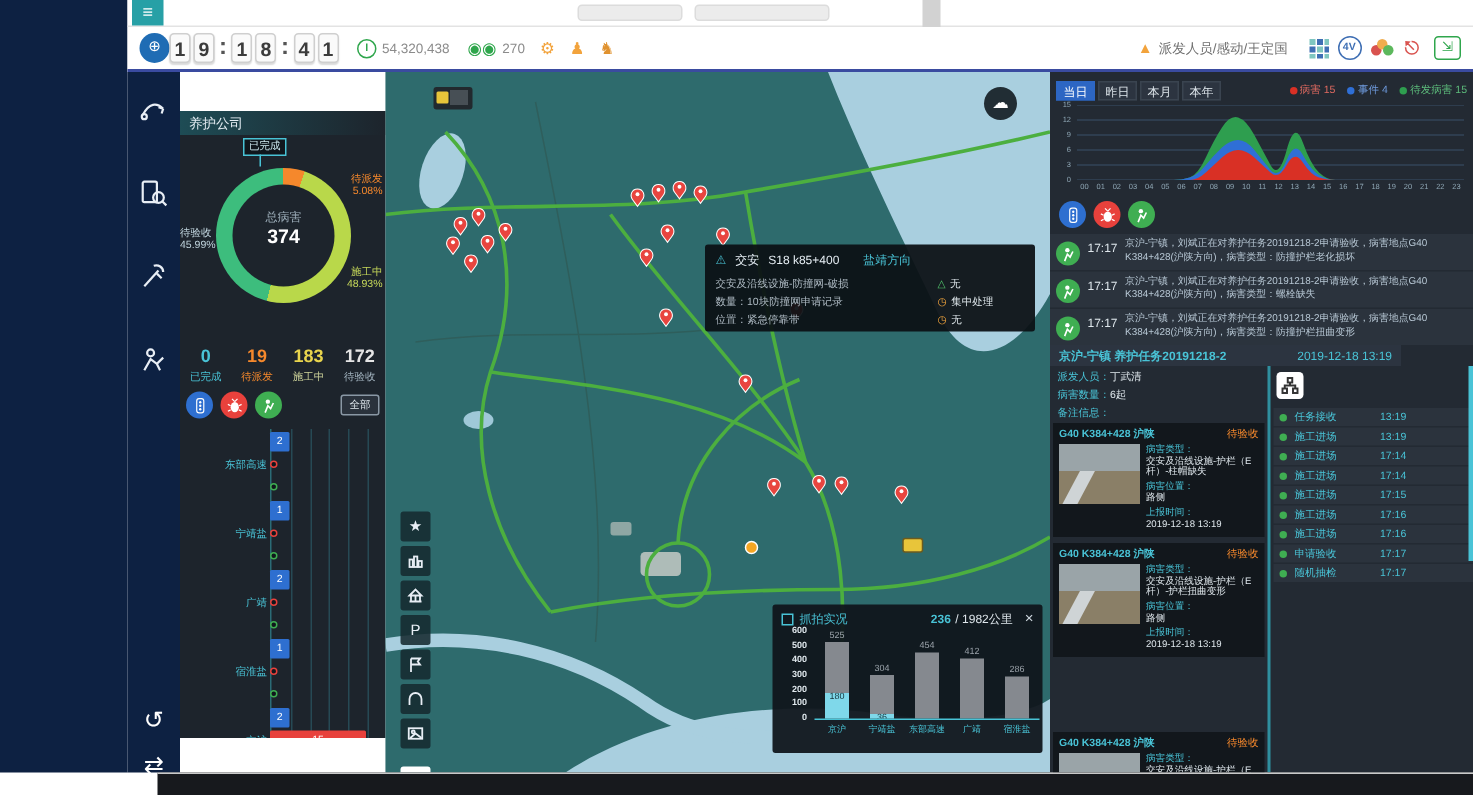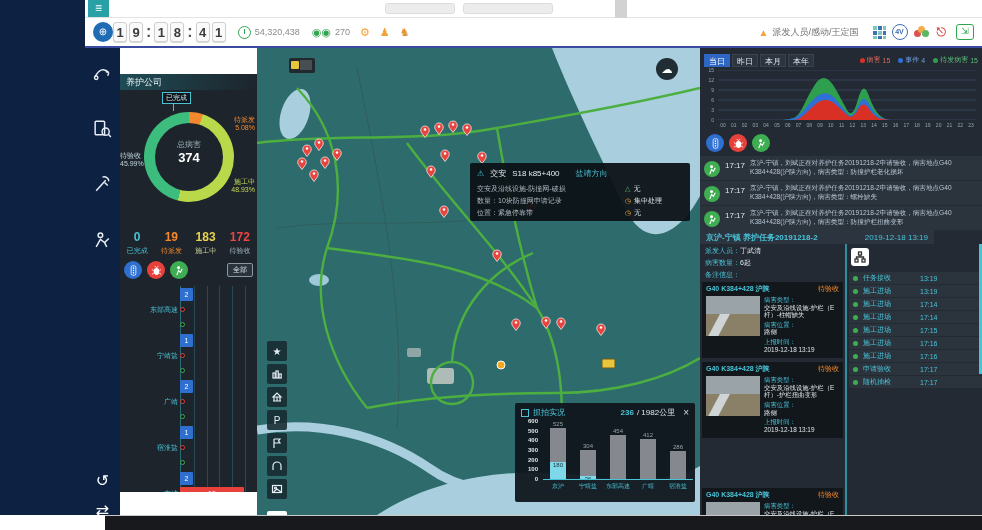--- a/index.html
+++ b/index.html
@@ -73,21 +73,21 @@
   .dlab.yellow{color:#c6d85a;right:2px;top:88px;text-align:right;}
   .dlab.green{color:#bfd3dc;left:0px;top:62px;text-align:left;}
   
   .stats{display:flex;text-align:center;margin-top:2px;}
   .stats>div{flex:1;}
   .stats .v{font-size:12px;font-weight:bold;}
   .stats .l{font-size:7px;margin-top:2px;}
   .st0 .v,.st0 .l{color:#49c3d6;}
   .st1 .v,.st1 .l{color:#f5882c;}
   .st2 .v{color:#e8d44d;} .st2 .l{color:#cdd39a;}
-  .st3 .v{color:#ef4444;} .st3 .l{color:#9fb0bc;}
+  .st3 .v{color:#e5e5e5;} .st3 .l{color:#9fb0bc;}
   
   .trio{display:flex;align-items:center;gap:5px;padding:5px 4px 3px 4px;}
   .cbtn{width:18px;height:18px;border-radius:50%;display:flex;align-items:center;justify-content:center;}
   .cbtn svg{width:11px;height:11px;}
   .cb-blue{background:#2e6fd0;} .cb-red{background:#e8413c;} .cb-green{background:#3fae52;}
   .all-btn{margin-left:auto;border:1px solid #8a98a5;color:#dfe7ec;font-size:7px;padding:1px 5px;border-radius:2px;background:#2a323c;}
   
   .lbars{position:relative;margin:4px 2px 0 0;height:238px;}
   .lb-grid{position:absolute;left:60px;top:0;width:66px;height:228px;border-left:1px solid #2b6b76;}
   .lb-grid i{position:absolute;top:0;height:100%;width:1px;background:rgba(60,160,180,.30);}

